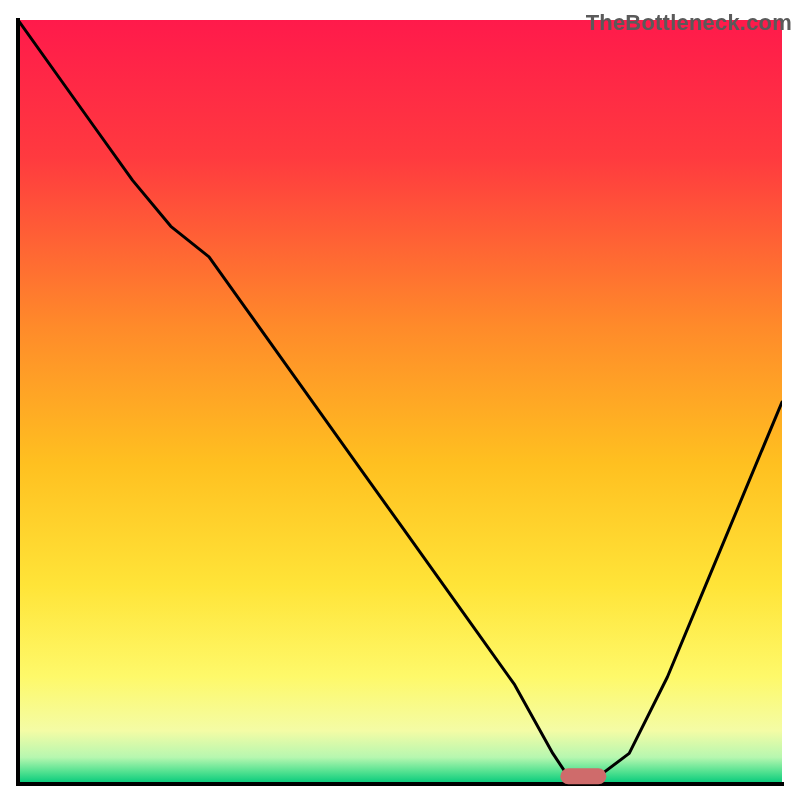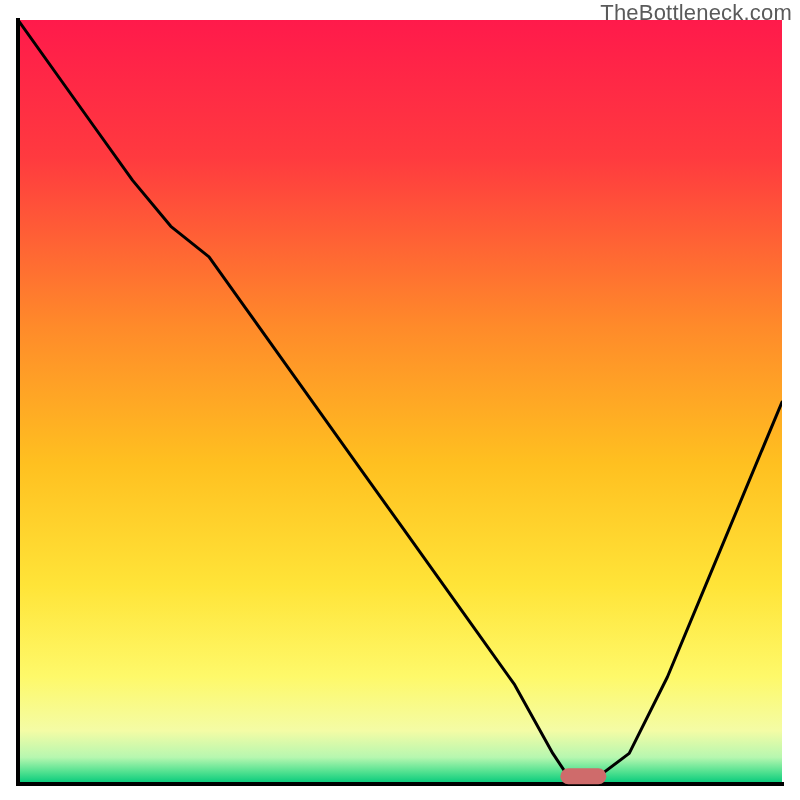--- a/index.html
+++ b/index.html
@@ -11,24 +11,24 @@
     background: #fff;
     font-family: Arial, Helvetica, sans-serif;
   }
   .chart-container {
     position: relative;
     width: 800px;
     height: 800px;
   }
   .watermark {
     position: absolute;
-    top: 0;
+    top: 10px;
     right: 8px;
     font-size: 22px;
-    font-weight: 400;
+    font-weight: 700;
     color: #5a5a5a;
     letter-spacing: 0.2px;
     z-index: 50;
   }
   svg {
     display: block;
   }
 </style>
 </head>
 <body>

